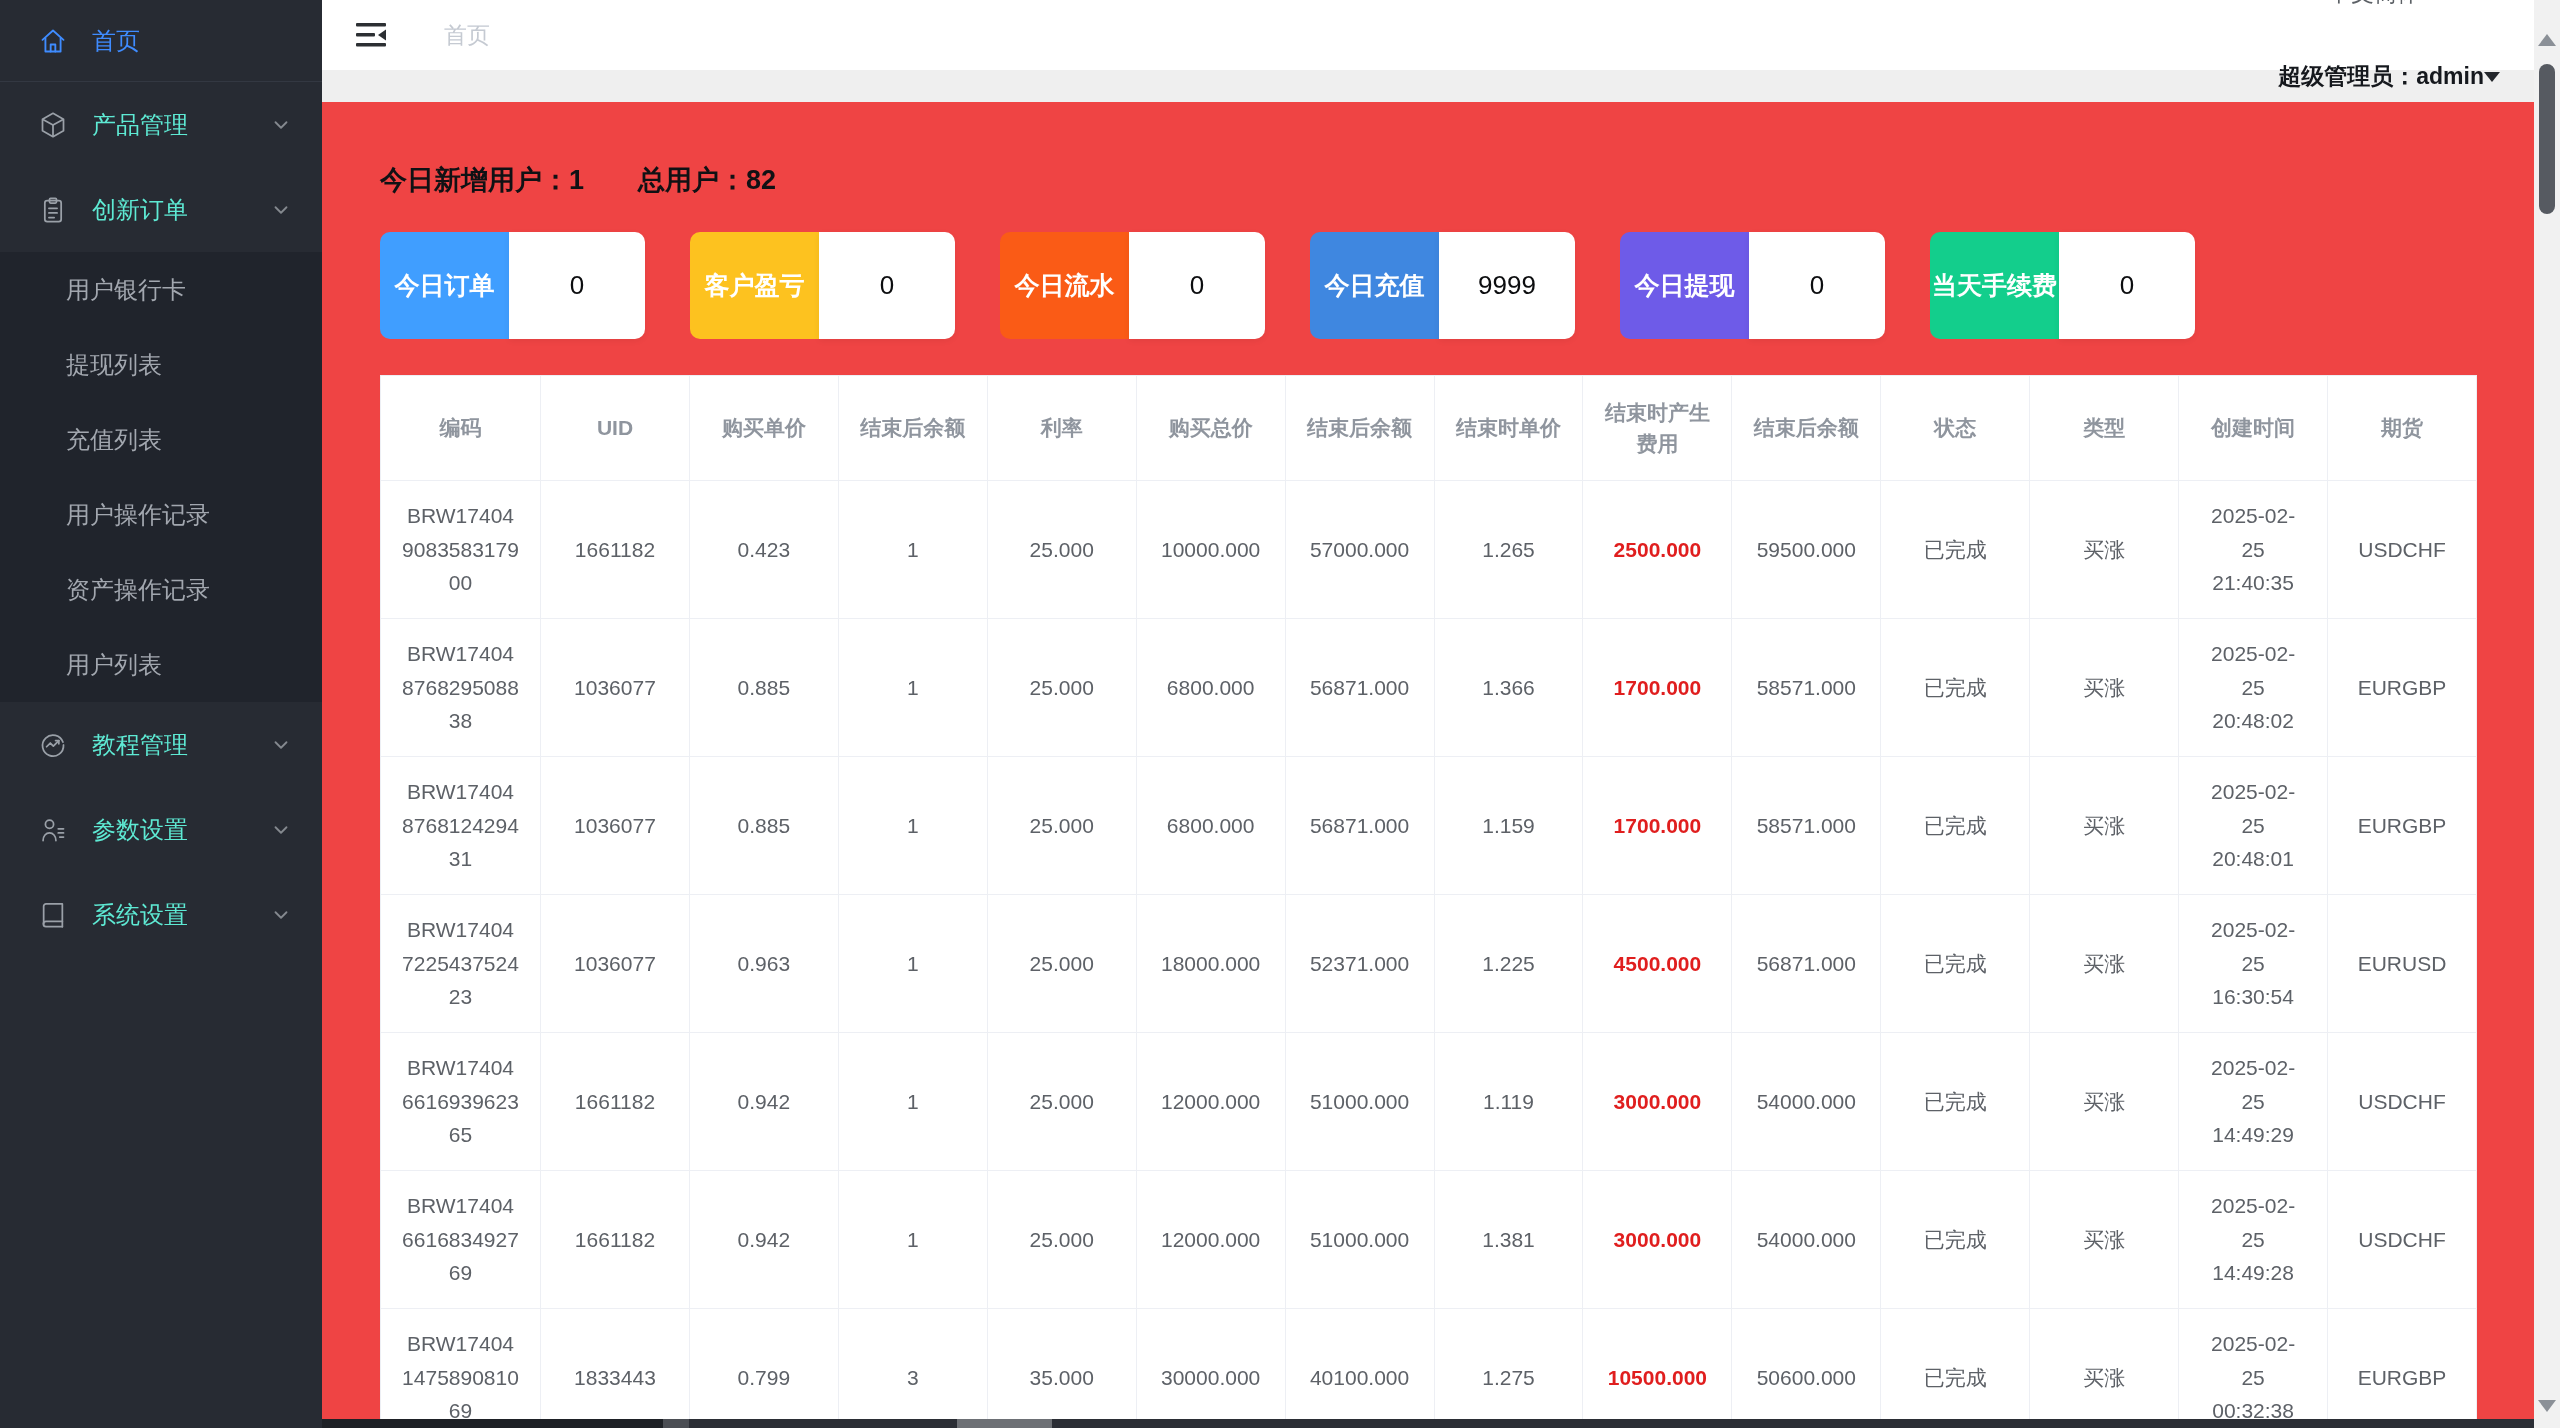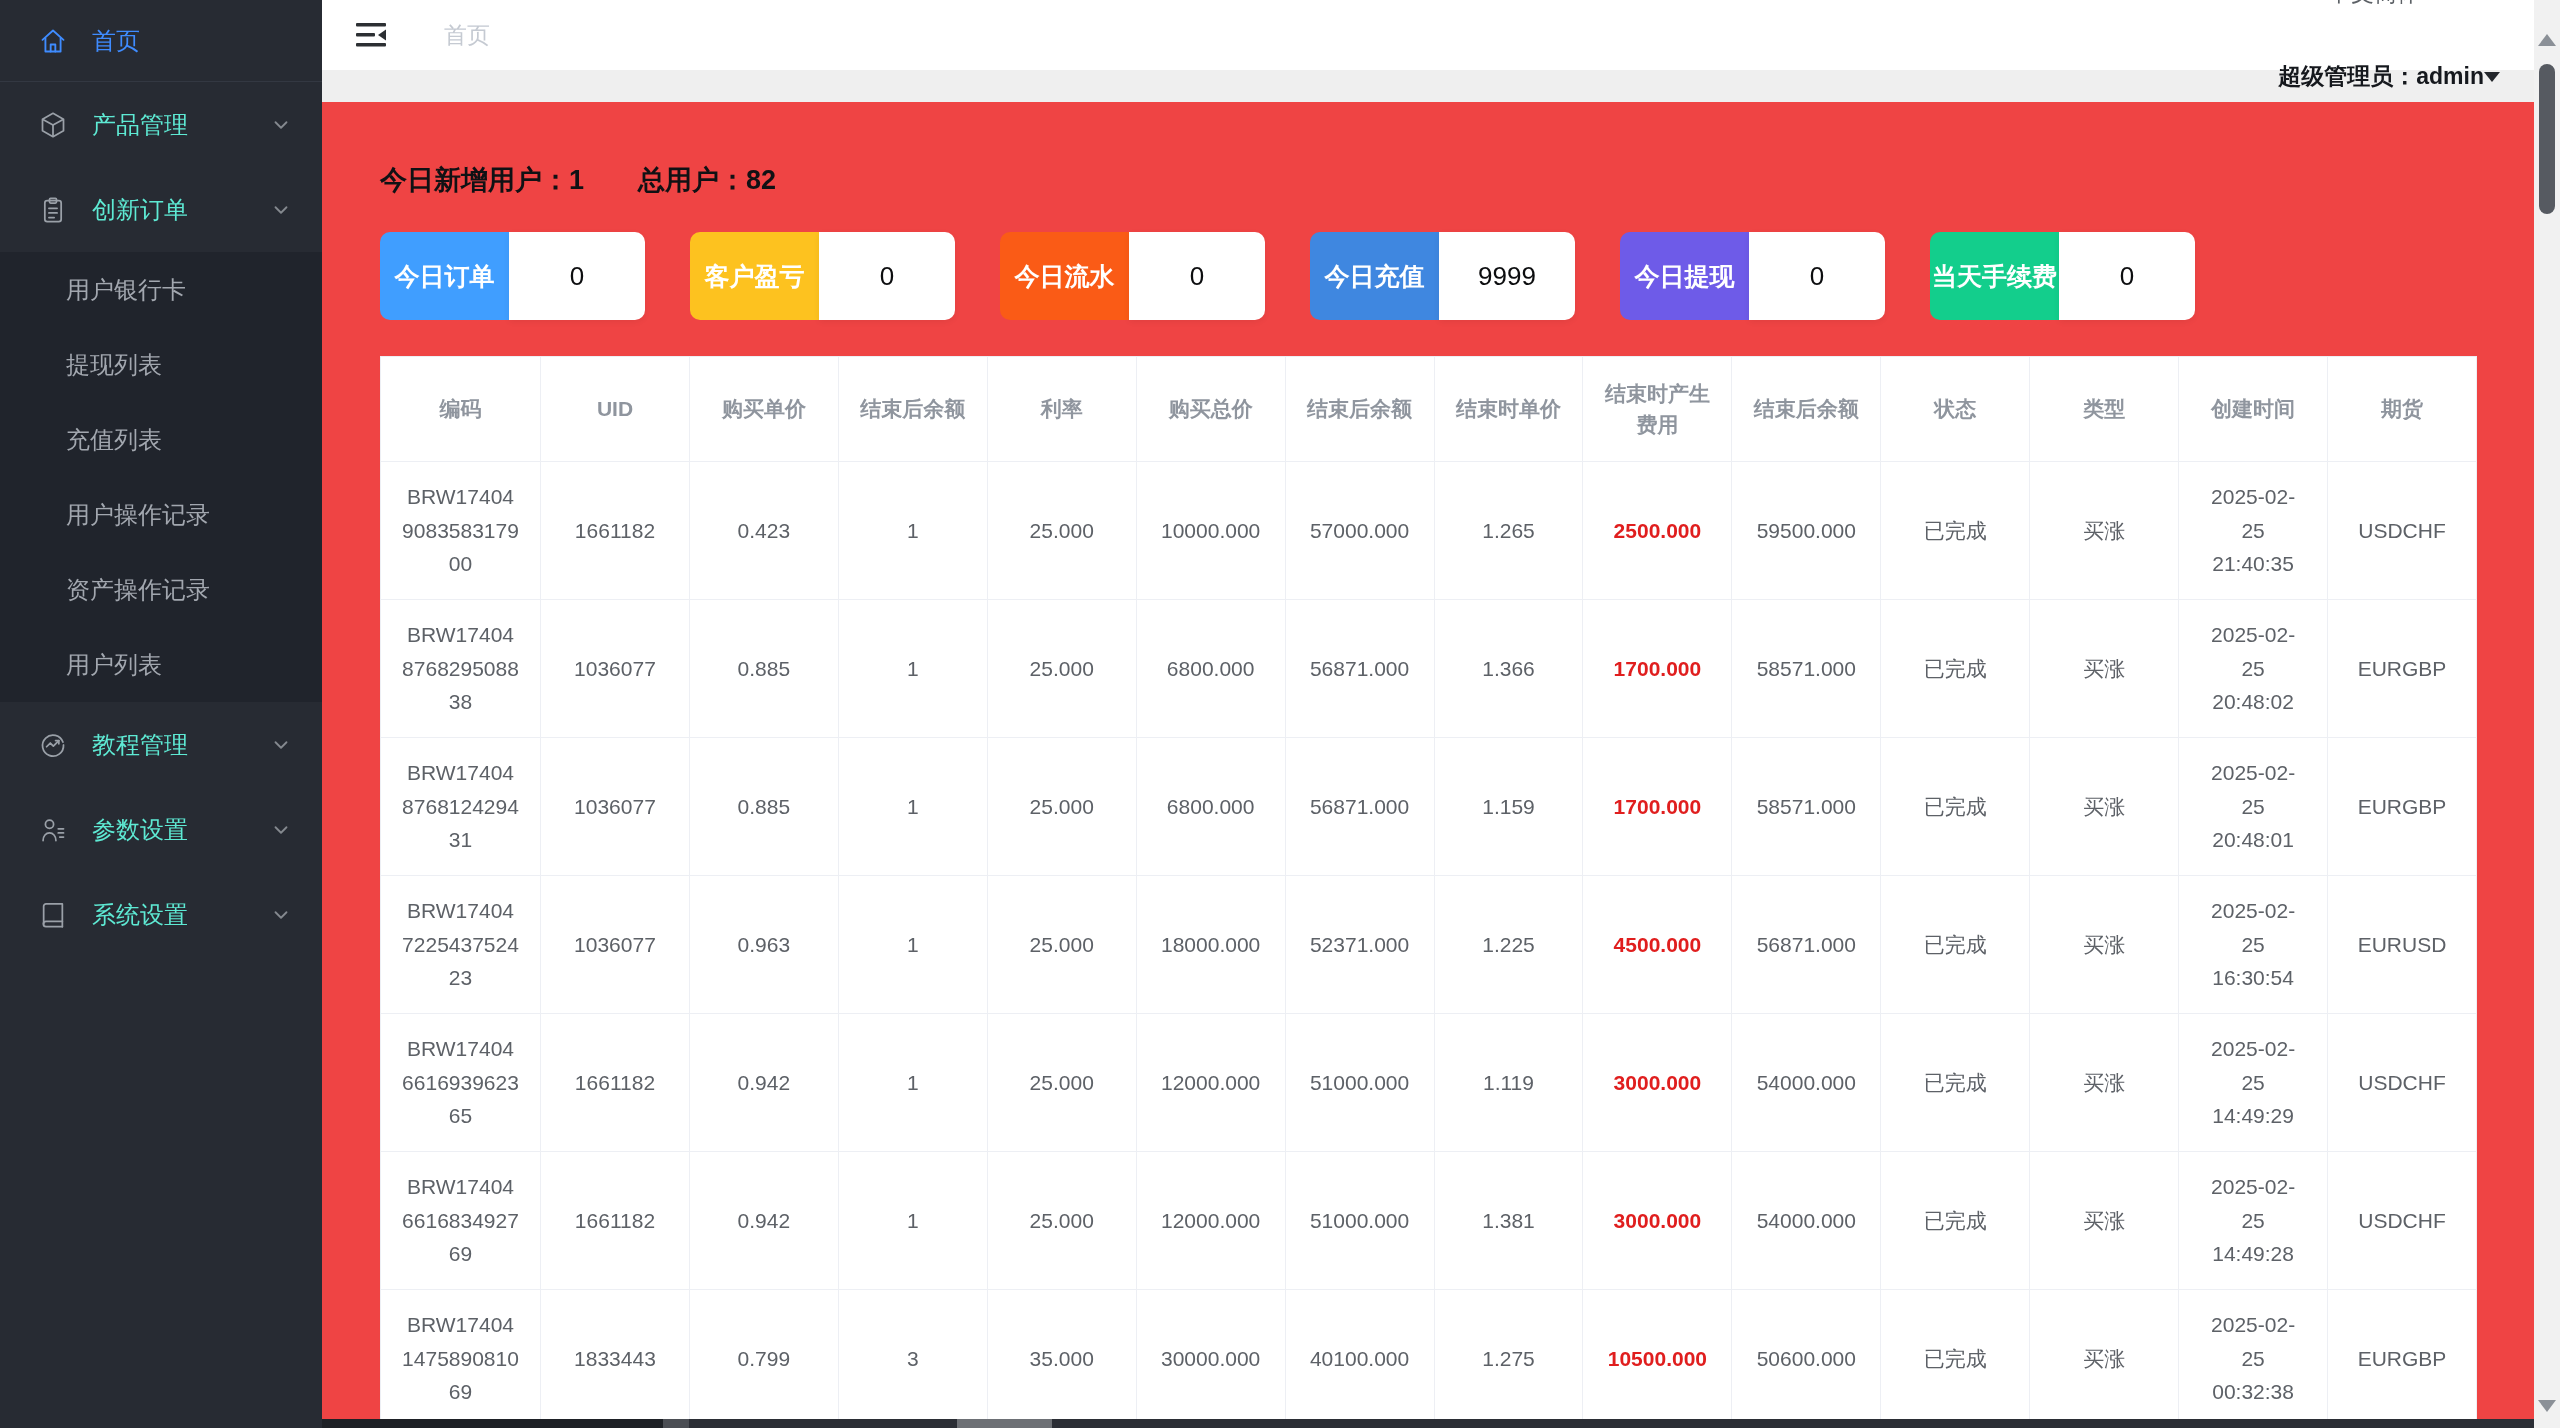--- a/index.html
+++ b/index.html
@@ -27,21 +27,21 @@
   .topbar-right { margin-left:auto; display:flex; align-items:center; gap:52px;flex-direction:column; }
   .lang { color:#5c6166; font-size:23px; display:flex; align-items:center; gap:10px; cursor:pointer; }
   .lang svg { width:20px; height:20px; color:#8a9099; }
   .admin { color:#15181d; font-weight:bold; font-size:23px; display:flex; align-items:center; gap:0; cursor:pointer; }
   .admin .caret { width:0; height:0; border-left:8px solid transparent; border-right:8px solid transparent; border-top:10px solid #23262b; }
 
   
   .content { position:absolute; left:322px; top:70px; right:26px; bottom:0; background:#ef4444; padding:60px 0 0 58px; overflow:hidden; z-index:2;margin-top:32px; }
   .stats { display:flex; gap:54px; font-size:27px; font-weight:bold; color:#101114; }
   .cards { display:flex; gap:45px; margin-top:34px; }
-  .card { display:flex; height:88px; }
+  .card { display:flex; height:107px; }
   .card-label { width:129px; display:flex; align-items:center; justify-content:center; color:#fff; font-size:25px; font-weight:bold; border-radius:10px 0 0 10px; }
   .card-value { width:136px; background:#fff; display:flex; align-items:center; justify-content:center; font-size:26px; color:#0c0d0f; border-radius:0 10px 10px 0; box-shadow:0 2px 6px rgba(0,0,0,0.06); }
 
   
   .table-wrap { margin-top:36px; width:2097px; background:#fff; }
   table { width:100%; border-collapse:collapse; table-layout:fixed; }
   col.col-code { width:160px; }
   th { height:105px; font-size:21px; color:#8f959e; font-weight:bold; border:1px solid #edeff4; background:#fff; padding:0 14px; line-height:1.5; }
   td { height:138px; text-align:center; font-size:21px; color:#5d6167; border:1px solid #edeff4; padding:0 12px; word-break:break-word; line-height:1.6; background:#fff; }
   td.code { word-break:break-all; padding:0 21px; }

